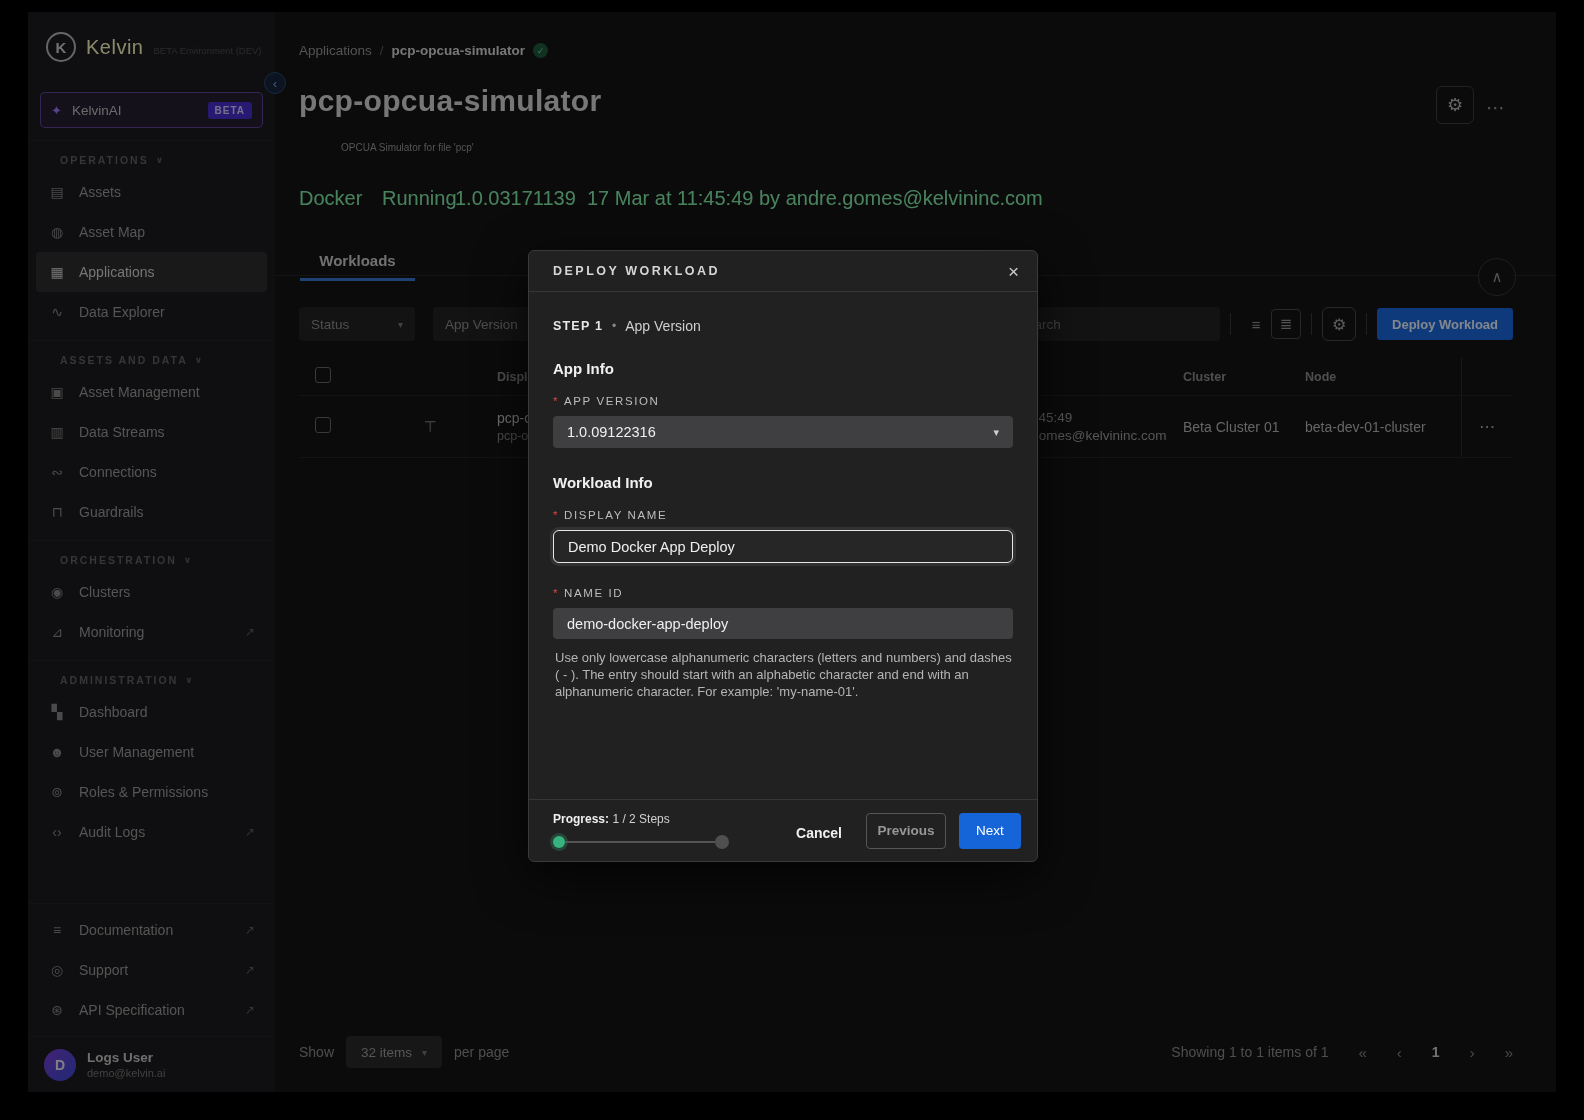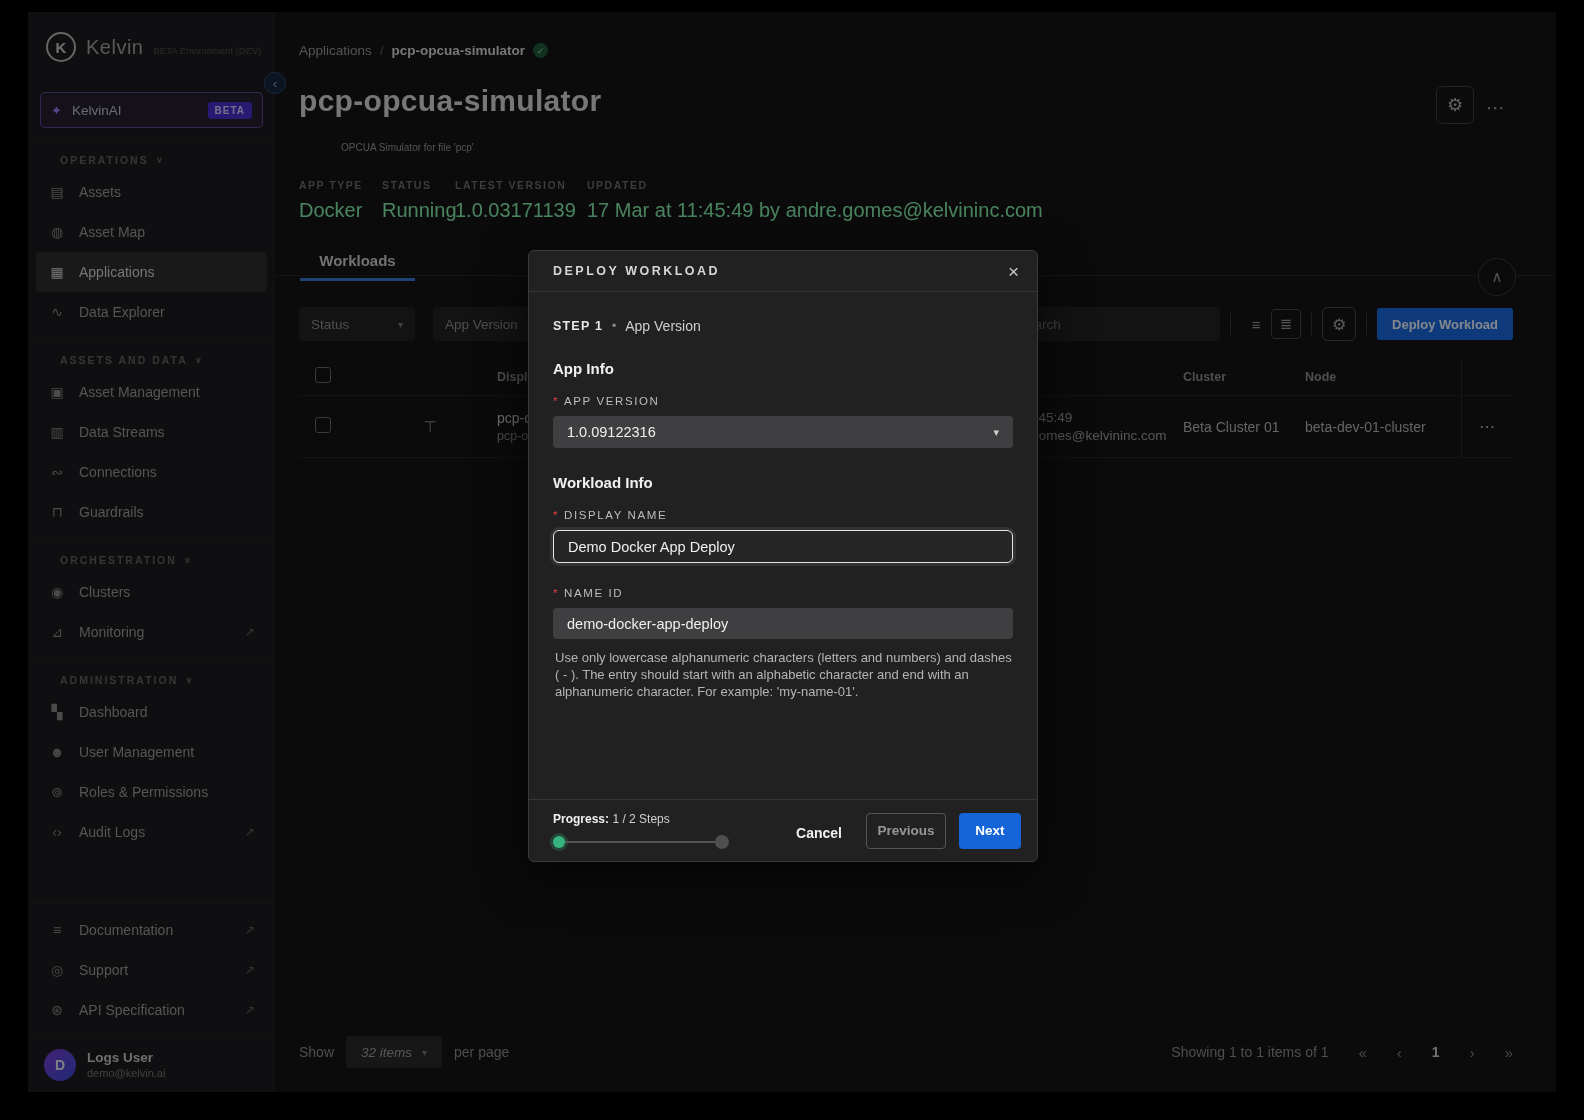--- a/index.html
+++ b/index.html
@@ -8,21 +8,21 @@
   .app { position:absolute; left:28px; top:12px; width:1528px; height:1080px;
     background:#141414; display:flex; overflow:hidden; }
 
   
   .sidebar { width:247px; background:#1d1d1f; position:relative; display:flex;
     flex-direction:column; flex-shrink:0; }
   .logo-row { height:70px; display:flex; align-items:center; padding-left:18px; gap:10px; }
   .logo-circle { width:30px; height:30px; border:2px solid #b9b9b9; border-radius:50%;
     color:#cfcfcf; font-size:15px; font-weight:bold; display:flex; align-items:center;
     justify-content:center; }
-  .logo-word { color:#a3a3a3; font-size:20px; letter-spacing:.5px;text-align:center; }
+  .logo-word { color:#fef9c3; font-size:20px; letter-spacing:.5px;text-align:center; }
   .logo-env { color:#4d4d4d; font-size:9.5px; margin-top:6px; }
   .collapse-btn { position:absolute; right:-11px; top:60px; width:22px; height:22px;
     border-radius:50%; background:#16233c; border:1px solid #2c4875; color:#7aa7e8;
     font-size:13px; display:flex; align-items:center; justify-content:center; z-index:3; }
   .kelvin-ai { margin:10px 12px 4px; height:36px; border:1px solid rgba(138,94,226,.6);
     background:rgba(98,52,190,.12); border-radius:5px; display:flex; align-items:center;
     padding:0 10px; gap:10px; }
   .kelvin-ai .spark { color:#9f7bff; font-size:13px; }
   .kelvin-ai .ai-label { color:#c3c3c3; font-size:13.5px;text-align:right; }
   .beta-badge { margin-left:auto; background:#4a2fd0; color:#d9ccff; font-size:10px;
@@ -120,21 +120,21 @@
   .pin-glyph { color:#8a8a8a; font-size:15px; }
   .cell-l1 { color:#c9c9c9; } .cell-l2 { color:#8a8a8a; font-size:12.5px; margin-top:3px; }
   .upd-line { line-height:18px; white-space:nowrap; }
   .more-dots { color:#b0b0b0; font-size:16px; letter-spacing:1px; }
 
   
   .bottombar { position:absolute; left:24px; right:43px; top:1023px; height:34px;
     display:flex; align-items:center; color:#8f8f8f; font-size:14px; }
   .pagesize-dd { margin:0 12px; width:96px; height:32px; background:#2b2b2d; border-radius:4px;
     color:#9f9f9f; font-size:13.5px; display:flex; align-items:center; justify-content:center;
-    gap:10px;font-style:italic; }
+    gap:10px; }
   .pagesize-dd .caret { font-size:10px; color:#777; }
   .pag { margin-left:auto; display:flex; align-items:center; gap:30px; }
   .pag-summary { color:#8f8f8f; }
   .pag-btn { color:#8a8a8a; font-size:15px; }
   .pag-current { color:#d0d0d0; font-weight:bold; font-size:14px; }
 
   
   .overlay { position:absolute; inset:0; background:rgba(0,0,0,.45); z-index:5; }
   .modal { position:absolute; left:500px; top:238px; width:510px; height:612px; z-index:10;
     background:#212121; border:1px solid #3a3a3a; border-radius:6px;
@@ -173,21 +173,21 @@
     box-shadow:0 0 0 3px rgba(54,179,126,.25); flex-shrink:0; }
   .slider-track { flex:1; height:2px; background:#555; }
   .dot-end { width:14px; height:14px; border-radius:50%; background:#4f4f4f; flex-shrink:0; }
   .footer-btns { margin-left:auto; display:flex; align-items:flex-end; }
   .btn-cancel { color:#f0f0f0; font-size:14px; font-weight:bold; padding:8px 10px;
     margin-right:14px; }
   .btn-previous { width:80px; height:36px; border:1px solid #565656; border-radius:4px;
     color:#979797; font-size:13.5px; font-weight:bold; display:flex; align-items:center;
     justify-content:center; margin-right:13px; }
   .btn-next { width:62px; height:36px; background:#1565d8; border-radius:4px; color:#fff;
-    font-size:13.5px; font-weight:bold; display:flex; align-items:center; justify-content:center; }
+    font-size:13.5px; font-weight:normal; display:flex; align-items:center; justify-content:center; }
 </style>
 </head>
 <body>
 
 <div class="app">
 
   <div class="sidebar">
     <div class="collapse-btn">‹</div>
 
     <div class="logo-row">
@@ -324,26 +324,20 @@
       <span class="crumb-check">✓</span>
     </div>
 
     <div class="hdr-gear-btn">⚙</div>
     <div class="hdr-more">⋯</div>
 
     <div class="page-title">pcp-opcua-simulator</div>
     <div class="page-subtitle">OPCUA Simulator for file 'pcp'</div>
 
     <div class="meta-row">
-      <div class="meta-cells">
-        <div class="meta-label mc-1">APP TYPE</div>
-        <div class="meta-label mc-2">STATUS</div>
-        <div class="meta-label mc-3">LATEST VERSION</div>
-        <div class="meta-label mc-4">UPDATED</div>
-      </div>
       <div class="meta-cells">
         <div class="meta-value mc-1">Docker</div>
         <div class="meta-value mc-2">Running</div>
         <div class="meta-value mc-3">1.0.03171139</div>
         <div class="meta-value mc-4">17 Mar at 11:45:49 by andre.gomes@kelvininc.com</div>
       </div>
     </div>
 
     <div class="tabbar">
       <div class="tab-active">Workloads</div>

